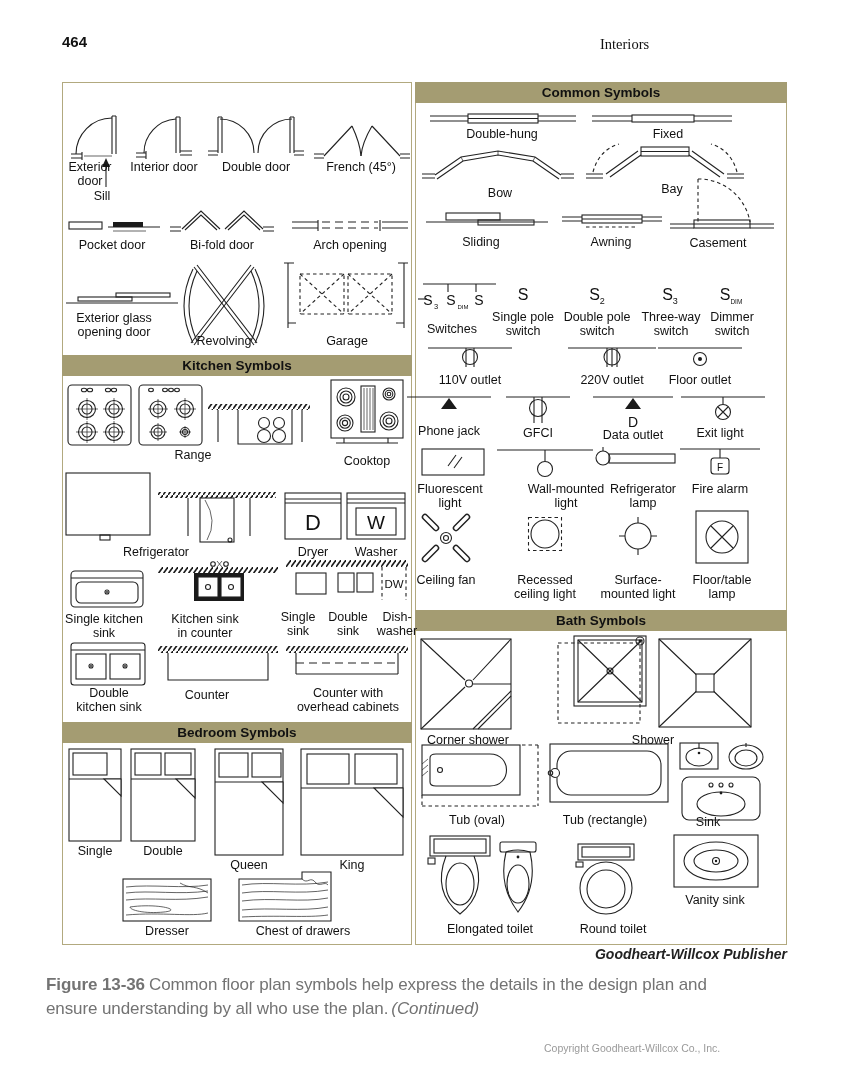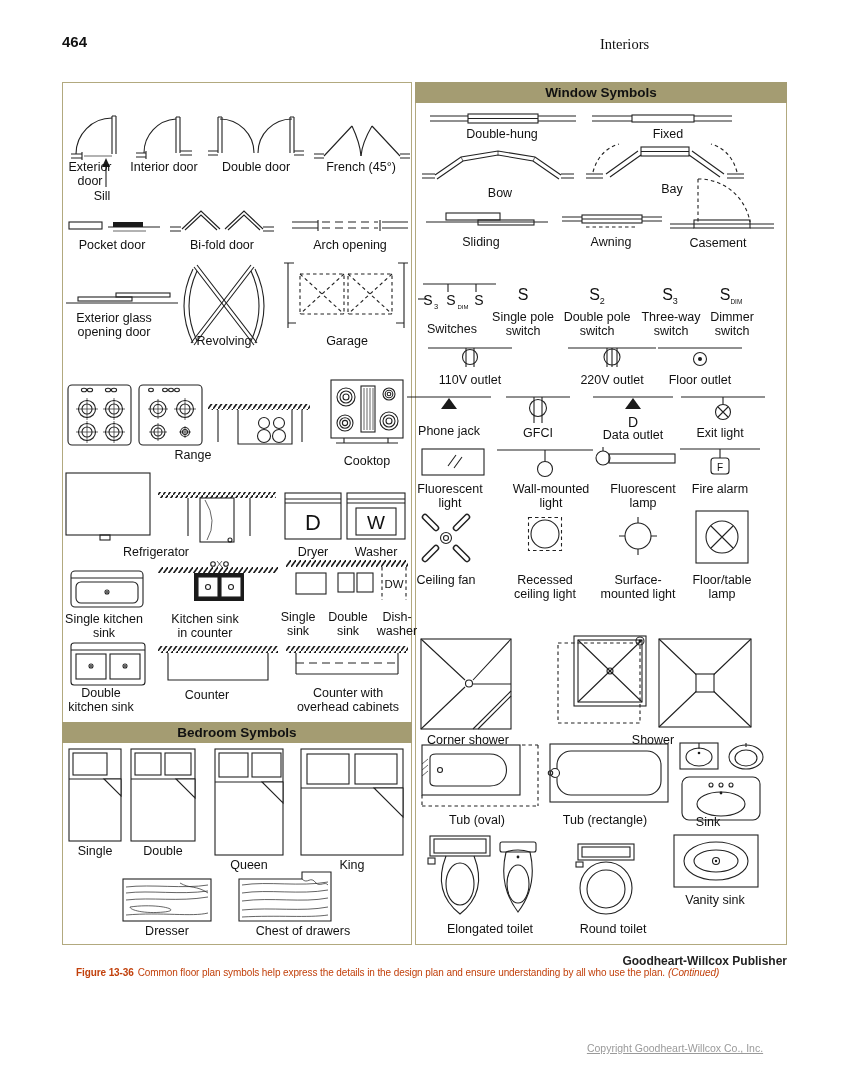--- a/index.html
+++ b/index.html
@@ -17,46 +17,48 @@
   svg.sym .hatchf{fill:url(#hatch);stroke:none;}
   svg.sym .thin{stroke-width:0.7;}
   svg.sym .dash{stroke-dasharray:8 5;}
   svg.sym .dash2{stroke-dasharray:3.5 3;}
   svg.sym .blade{stroke-width:6.5;stroke-linecap:round;}
   svg.sym .bladei{stroke:#fff;stroke-width:3.6;stroke-linecap:round;}
   svg.sym text{fill:#111;stroke:none;font-family:"Liberation Sans",sans-serif;}
   .sw{position:absolute;text-align:center;font-size:16px;color:#111;}
   .sw sub{font-size:9px;}
   .sw sub.dimsub{font-size:6.5px;}
-  .credit{position:absolute;left:62px;top:946px;width:725px;text-align:right;font-size:12px;font-weight:bold;color:#222;margin-top:8px;}
-  .caption{position:absolute;left:76px;top:956px;width:706px;font-size:10px;line-height:1.4;color:#c2410c;letter-spacing:-0.1px;}
+  .credit{position:absolute;left:62px;top:946px;width:725px;text-align:right;font-size:14px;font-style:italic;font-weight:bold;color:#222;}
+  .caption{position:absolute;left:46px;top:956px;width:706px;font-size:17px;line-height:1.4;color:#737373;letter-spacing:-0.1px;}
   .caption b{margin-right:4px;}
   .caption i{margin-left:3px;}
-  .copyright{position:absolute;left:560px;top:1042px;width:230px;text-align:center;font-size:10.5px;color:#9a9a9a;text-decoration:underline;}
+  .copyright{position:absolute;left:544px;top:1042px;width:230px;font-size:10.5px;color:#9a9a9a;}
 </style>
 </head>
 <body>
 
 <svg width="0" height="0" style="position:absolute">
     <defs>
 <pattern id="hatch" width="5" height="7" patternUnits="userSpaceOnUse">
         <path d="M0,7 L5,0" stroke="#1a1a1a" stroke-width="1.6" fill="none"></path>
       </pattern>
 </defs>
   </svg>
 
 <div class="pgnum">464</div>
 <div class="runhead">Interiors</div>
 
 <div class="fig">
   <div class="colbox" style="left:0;width:350px"></div>
   <div class="colbox" style="left:353px;width:372px"></div>
 
+  <div class="hdr" style="left:0;top:273px;width:350px">Kitchen Symbols</div>
   <div class="hdr" style="left:0;top:640px;width:350px">Bedroom Symbols</div>
-  <div class="hdr" style="left:353px;top:0;width:372px">Window Symbols</div>
+  <div class="hdr" style="left:353px;top:0;width:372px">Common Symbols</div>
+  <div class="hdr" style="left:353px;top:528px;width:372px">Bath Symbols</div>
 
   <svg class="sym" style="left:8px;top:25px" width="56" height="54" viewBox="0 0 56 54">
     <path d="M1,47 H12 M1,51 H12 M12,45 V53"></path>
       <path class="thin" d="M14,49 H42"></path>
     <path d="M42,47 V9 M46,47 V9 M42,9 H46"></path>
       <path d="M42,11 A36,36 0 0 0 6,47"></path>
   </svg>
   <svg class="sym" style="left:38px;top:76px" width="12" height="30" viewBox="0 0 12 30">
     <path d="M6,29 V7"></path>
       <path class="f" d="M6,0 L2,9 H10 Z"></path>
@@ -272,21 +274,21 @@
   <svg class="sym" style="left:8px;top:558px" width="76" height="48" viewBox="0 0 76 48">
     <rect x="1" y="3" width="74" height="42" rx="3"></rect>
       <path d="M1,10 H75"></path>
     <rect x="6" y="14" width="30" height="25"></rect>
       <rect x="40" y="14" width="30" height="25"></rect>
     <circle cx="21" cy="26" r="2"></circle>
       <circle cx="55" cy="26" r="2"></circle>
       <circle class="f" cx="21" cy="26" r="0.9"></circle>
       <circle class="f" cx="55" cy="26" r="0.9"></circle>
   </svg>
-  <div class="lb" style="left:0;top:604px;width:78px">Double kitchen sink</div>
+  <div class="lb" style="left:8px;top:604px;width:78px">Double kitchen sink</div>
 
   <svg class="sym" style="left:96px;top:562px" width="120" height="40" viewBox="0 0 120 40">
     <rect class="hatchf" x="0" y="2" width="120" height="7"></rect>
       <path d="M10,9 V36 H110 V9"></path>
   </svg>
   <div class="lb" style="left:105px;top:606px;width:80px">Counter</div>
 
   <svg class="sym" style="left:224px;top:562px" width="122" height="36" viewBox="0 0 122 36">
     <rect class="hatchf" x="0" y="2" width="122" height="7"></rect>
       <path d="M10,9 V30 M112,9 V30 M10,30 H112"></path>
@@ -483,28 +485,28 @@
     <rect x="1" y="1" width="62" height="26"></rect>
       <path d="M27,18 L35,7 M33,20 L41,9"></path>
   </svg>
   <div class="lb" style="left:351px;top:400px;width:74px">Fluorescent light</div>
 
   <svg class="sym" style="left:435px;top:364px" width="96" height="32" viewBox="0 0 96 32">
     <path d="M0,4 H96"></path>
       <path d="M48,4 V15"></path>
       <circle cx="48" cy="23" r="7.5"></circle>
   </svg>
-  <div class="lb" style="left:447px;top:400px;width:84px">Wall-mounted light</div>
+  <div class="lb" style="left:462px;top:400px;width:84px">Wall-mounted light</div>
 
   <svg class="sym" style="left:530px;top:364px" width="88" height="24" viewBox="0 0 88 24">
     <path d="M11,1 V5"></path>
       <circle cx="11" cy="12" r="7"></circle>
       <rect x="17" y="8" width="66" height="9"></rect>
   </svg>
-  <div class="lb" style="left:544px;top:400px;width:74px">Fluorescent lamp</div>
+  <div class="lb" style="left:544px;top:400px;width:74px">Refrigerator lamp</div>
 
   <svg class="sym" style="left:618px;top:364px" width="80" height="32" viewBox="0 0 80 32">
     <path d="M0,3 H80"></path>
       <path d="M40,3 V12"></path>
       <rect x="31" y="12" width="18" height="16" rx="3"></rect>
     <text x="40" y="24.5" font-size="10" text-anchor="middle">F</text>
   </svg>
   <div class="lb" style="left:618px;top:400px;width:80px">Fire alarm</div>
 
   <svg class="sym" style="left:352px;top:424px" width="64" height="64" viewBox="0 0 64 64">

